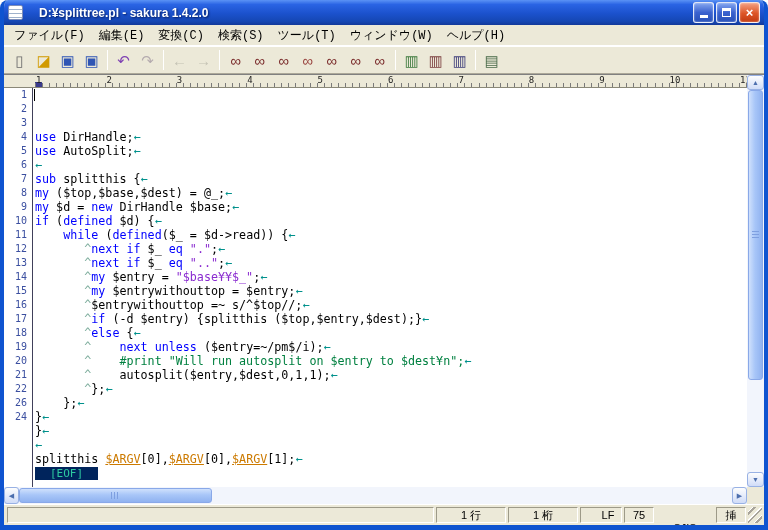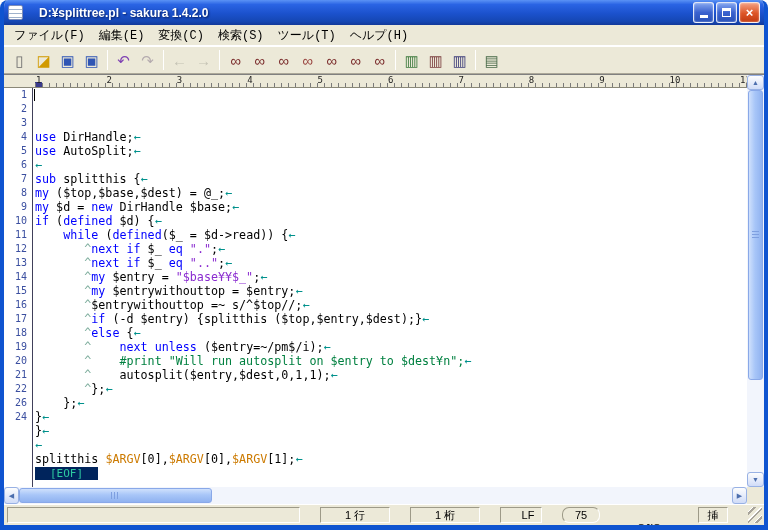--- a/index.html
+++ b/index.html
@@ -83,21 +83,21 @@
   }
   .code{
     flex:1; position:relative; padding-left:2px; overflow:hidden;
     font-family:"DejaVu Sans Mono",monospace; font-size:11.7px; line-height:14px; white-space:pre; color:#000;
   }
   .code-line{ height:14px; }
   .seg-kw{ color:var(--keyword,#0000ff); }
   .seg-pl{ color:var(--plain,#000); }
   .seg-str{ color:var(--string,#8a2bd0); }
   .seg-com{ color:var(--comment,#008040); }
-  .seg-var{ color:var(--variable,#cc7a00); }
+  .seg-var{ color:var(--variable,#cc7a00);text-decoration:underline; }
   .seg-tab{ color:var(--tab-mark,#7fae9e); }
   .seg-eol{ color:var(--eol-mark,#00918c); }
   .eof-mark{ background:var(--eof-bg,#00245c); color:var(--eof-fg,#2dc9a0); font-size:11px; padding:0 15px; }
   .text-caret{ position:absolute; left:1px; top:1px; width:1px; height:12px; background:#000; }
 
   
   .vscroll{ grid-column:2; grid-row:1/3; display:flex; flex-direction:column; background:#eff3fc; }
   .hscroll{ grid-column:1; grid-row:3; display:flex; background:#eff3fc; }
   .corner{ grid-column:2; grid-row:3; background:#ece9d8; }
   .sb-btn{
@@ -122,32 +122,32 @@
     content:""; position:absolute; left:3px; right:3px; top:calc(50% - 4px); height:8px;
     background:repeating-linear-gradient(180deg,#7e9fe0 0 1px,transparent 1px 3px);
   }
   .hthumb::after{
     content:""; position:absolute; top:3px; bottom:3px; left:calc(50% - 4px); width:8px;
     background:repeating-linear-gradient(90deg,#7e9fe0 0 1px,transparent 1px 3px);
   }
 
   
   .statusbar{
-    height:21px; flex:0 0 21px; display:flex; gap:20px; align-items:stretch;
+    height:21px; flex:0 0 21px; display:flex; gap:2px; align-items:stretch;
     padding:2px 2px 2px 3px; background:#ece9d8; border-top:1px solid #fff; font-size:11px;
   }
   .status-panel{
     border:1px solid; border-color:#9d9a88 #fff #fff #9d9a88;
     display:flex; align-items:center; justify-content:center; padding:0 3px; color:#000;
   }
   [data-name="status-message"]{ flex:1; justify-content:flex-start; }
   [data-name="status-cursor-row"]{ width:70px; }
   [data-name="status-cursor-column"]{ width:70px; }
   [data-name="status-line-ending"]{ width:42px;padding-left:17px; }
-  [data-name="status-char-code"]{ width:38px;border-radius:7px; }
+  [data-name="status-char-code"]{ width:30px; }
   [data-name="status-encoding"]{ width:58px;margin-top:20px; }
   [data-name="status-input-mode"]{ width:30px; }
   .resize-grip{
     width:14px; border:none;
     background:repeating-linear-gradient(135deg,#ece9d8 0 3px,#ffffff 3px 4px,#a8a49a 4px 6px);
   }
 </style>
 </head>
 <body>
 
@@ -168,20 +168,21 @@
         </span>
     </span>
   </div>
 
   <div class="menubar" data-name="menu-bar">
       <span class="menu-item" data-name="menu-item-file">ファイル(F)</span>
       <span class="menu-item" data-name="menu-item-edit">編集(E)</span>
       <span class="menu-item" data-name="menu-item-convert">変換(C)</span>
       <span class="menu-item" data-name="menu-item-search">検索(S)</span>
       <span class="menu-item" data-name="menu-item-tool">ツール(T)</span>
+      <span class="menu-item" data-name="menu-item-window">ウィンドウ(W)</span>
       <span class="menu-item" data-name="menu-item-help">ヘルプ(H)</span>
     </div>
 
   <div class="toolbar" data-name="toolbar">
       <div class="tool-btn" data-name="new-file-button">
         <span class="tool-glyph" data-name="new-file-icon" style="color: rgb(107, 107, 107);">▯</span>
       </div>
       <div class="tool-btn" data-name="open-file-button">
         <span class="tool-glyph" data-name="open-file-icon" style="color: rgb(209, 154, 0);">◪</span>
       </div>

